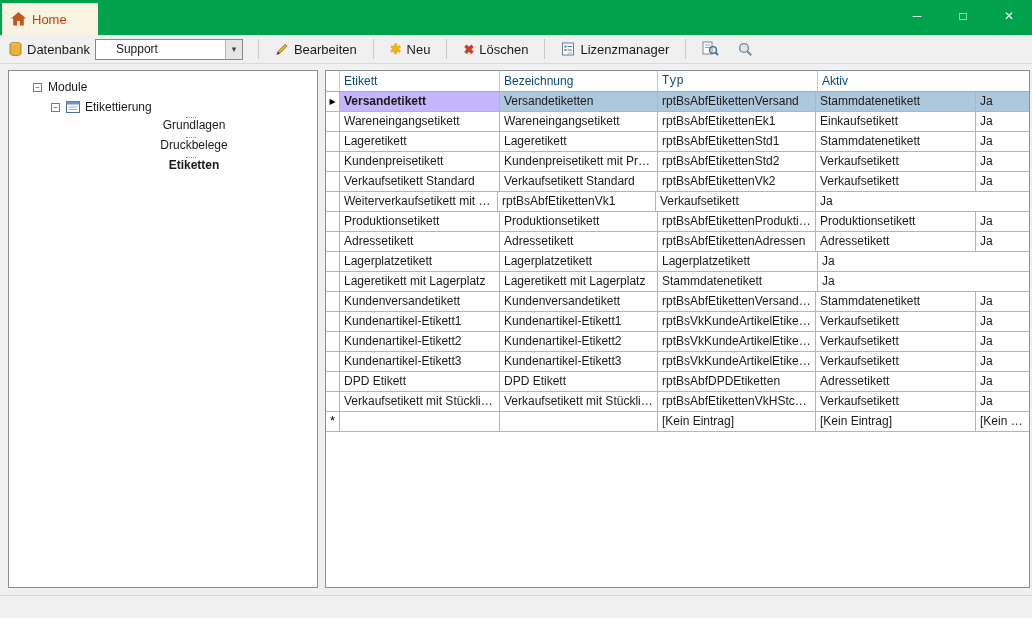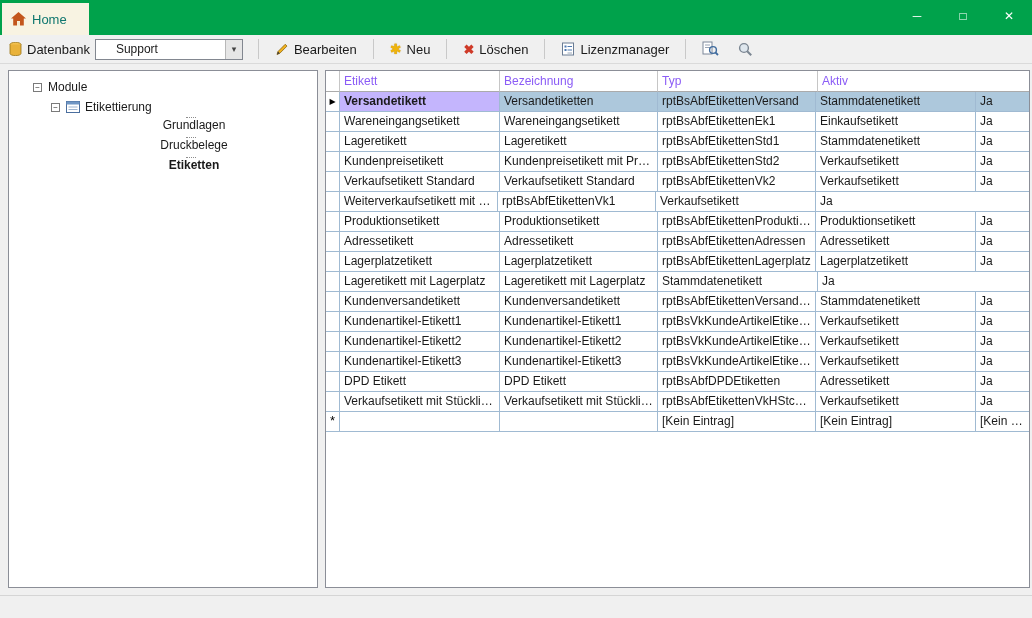--- a/index.html
+++ b/index.html
@@ -11,24 +11,24 @@
     color:#1a1a1a;
     position:relative;
   }
 
   
   .titlebar {
     height:35px; background:#00a24b;
     display:flex; align-items:stretch;
   }
   .home-tab {
-    margin:3px 0 0 2px; width:87px;
+    margin:3px 0 0 2px; width:96px;
     background:#f8f3e2;
     display:flex; align-items:center; gap:6px;
-    padding:0 9px; font-size:13px; color:#0f766e;
+    padding:0 9px; font-size:13px; color:#c2410c;
     cursor:default;
   }
   .win-controls { margin-left:auto; display:flex; }
   .win-btn {
     width:46px; height:32px;
     display:flex; align-items:center; justify-content:center;
     color:#ffffff; font-size:12px; cursor:default;
   }
 
   
@@ -82,39 +82,39 @@
     position:absolute; left:325px; top:70px;
     width:705px; height:518px;
     background:#fff; border:1px solid #8b8e97;
     overflow:hidden;
   }
 
   
   .ghead { display:flex; height:21px; background:#fff; }
   .hcell {
     border-right:1px solid #c6c6c6; border-bottom:1px solid #ababab;
-    line-height:20px; padding:0 4px; color:#8b5cf6;
+    line-height:20px; padding:0 4px; color:#0c4a6e;
     white-space:nowrap; overflow:hidden;
   }
   .grow { display:flex; height:20px; background:#fff; }
   .rowhdr {
     width:14px; flex:none;
     border-right:1px solid #a0bad2; border-bottom:1px solid #a0bad2;
     display:flex; align-items:center; justify-content:center;
     font-size:8px; color:#000; background:#fff;
   }
   .rowhdr.star { font-size:13px; align-items:flex-start; line-height:17px; }
   .cell {
     padding:0 4px; line-height:19px; flex:none;
     border-right:1px solid #a0bad2; border-bottom:1px solid #a0bad2;
     white-space:nowrap; overflow:hidden; text-overflow:ellipsis;
   }
   .w0 { width:160px; } .w1 { width:158px; } .w2 { width:158px; } .w3 { width:160px; }
   .w4 { flex:1 1 auto; width:auto; border-right:none; }
-  .hd0 { width:160px; } .hd1 { width:158px; } .hd2 { width:158px; } .hd3 { width:160px; }
+  .hd0 { width:160px; } .hd1 { width:158px; } .hd2 { width:158px; } .hd3 { width:160px;font-family:Liberation Mono, monospace; }
   .hd4 { flex:1 1 auto; border-right:none; }
   .hrowhdr { width:14px; flex:none; border-right:1px solid #c6c6c6; border-bottom:1px solid #ababab; }
   .selc { background:#adc8dc; }
   .cur  { background:#c4b5fd;font-weight:bold; }
 
   
   .statusbar {
     position:absolute; left:0; bottom:0;
     width:100%; height:23px;
     background:#f0f0f0; border-top:1px solid #d5d5d5;
@@ -311,21 +311,20 @@
         <div class="cell w0">Adressetikett</div>
         <div class="cell w1">Adressetikett</div>
         <div class="cell w2">rptBsAbfEtikettenAdressen</div>
         <div class="cell w3">Adressetikett</div>
         <div class="cell w4">Ja</div>
       </div>
       <div class="grow">
         <div class="rowhdr"></div>
         <div class="cell w0">Lagerplatzetikett</div>
         <div class="cell w1">Lagerplatzetikett</div>
-        <div class="cell w2">rptBsAbfEtikettenLagerplatz</div>
         <div class="cell w3">Lagerplatzetikett</div>
         <div class="cell w4">Ja</div>
       </div>
       <div class="grow">
         <div class="rowhdr"></div>
         <div class="cell w0">Lageretikett mit Lagerplatz</div>
         <div class="cell w1">Lageretikett mit Lagerplatz</div>
         <div class="cell w3">Stammdatenetikett</div>
         <div class="cell w4">Ja</div>
       </div>

